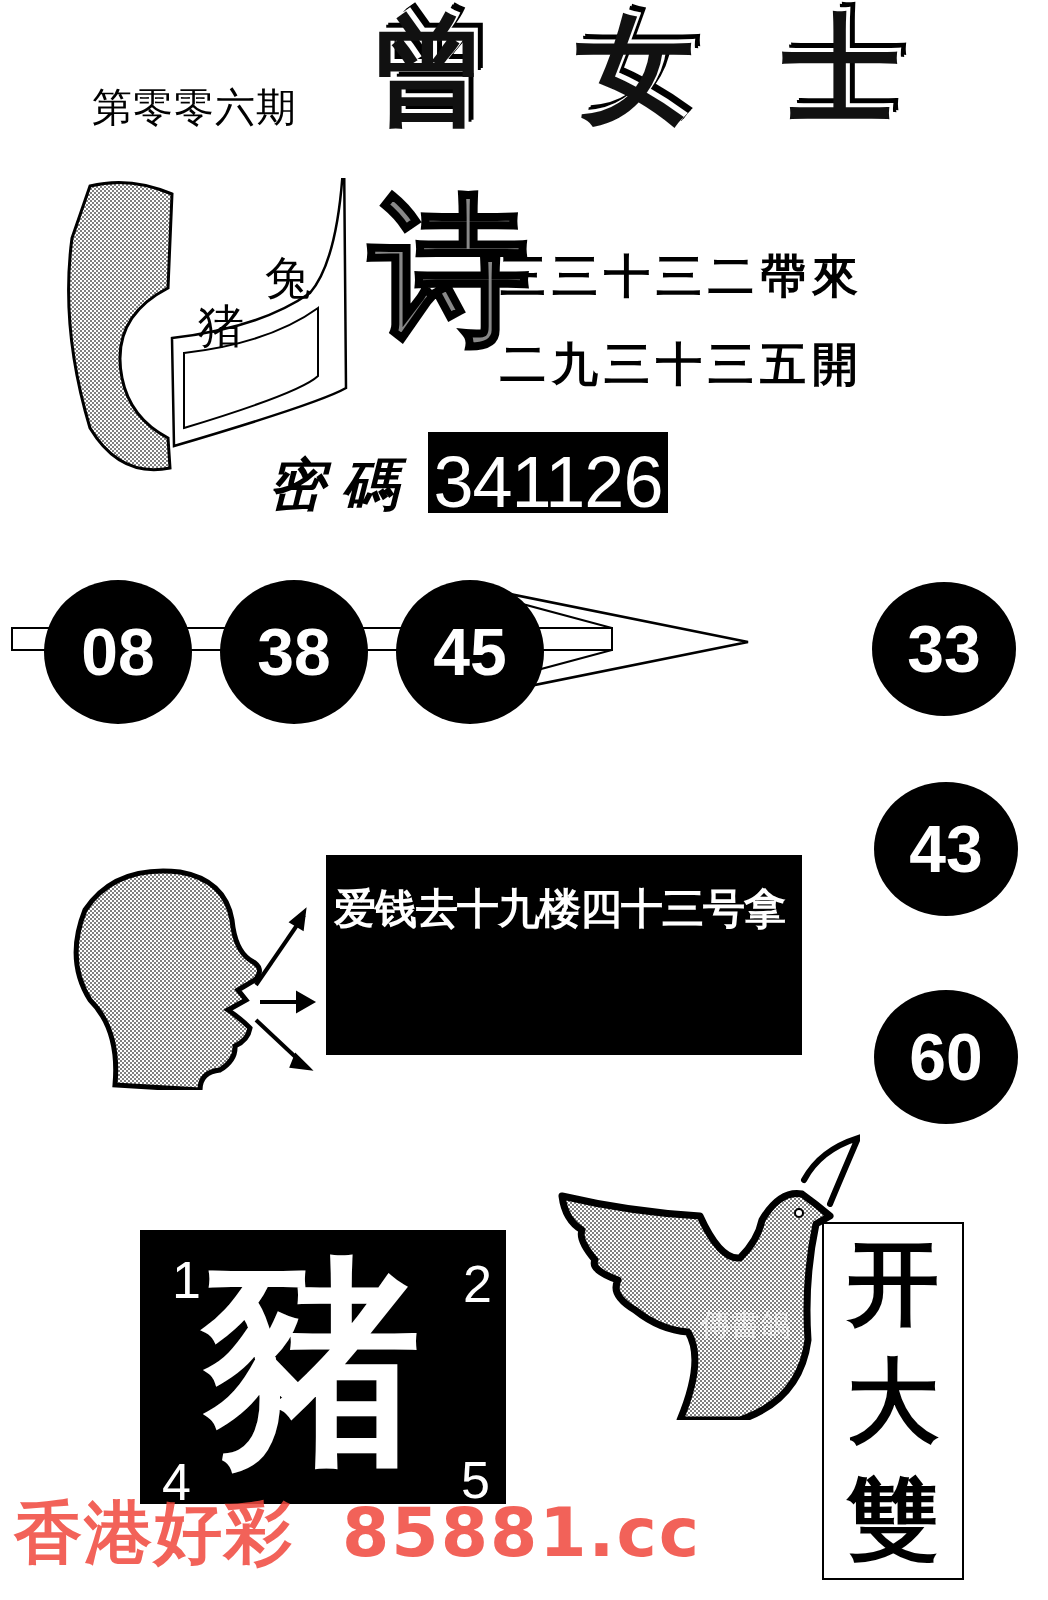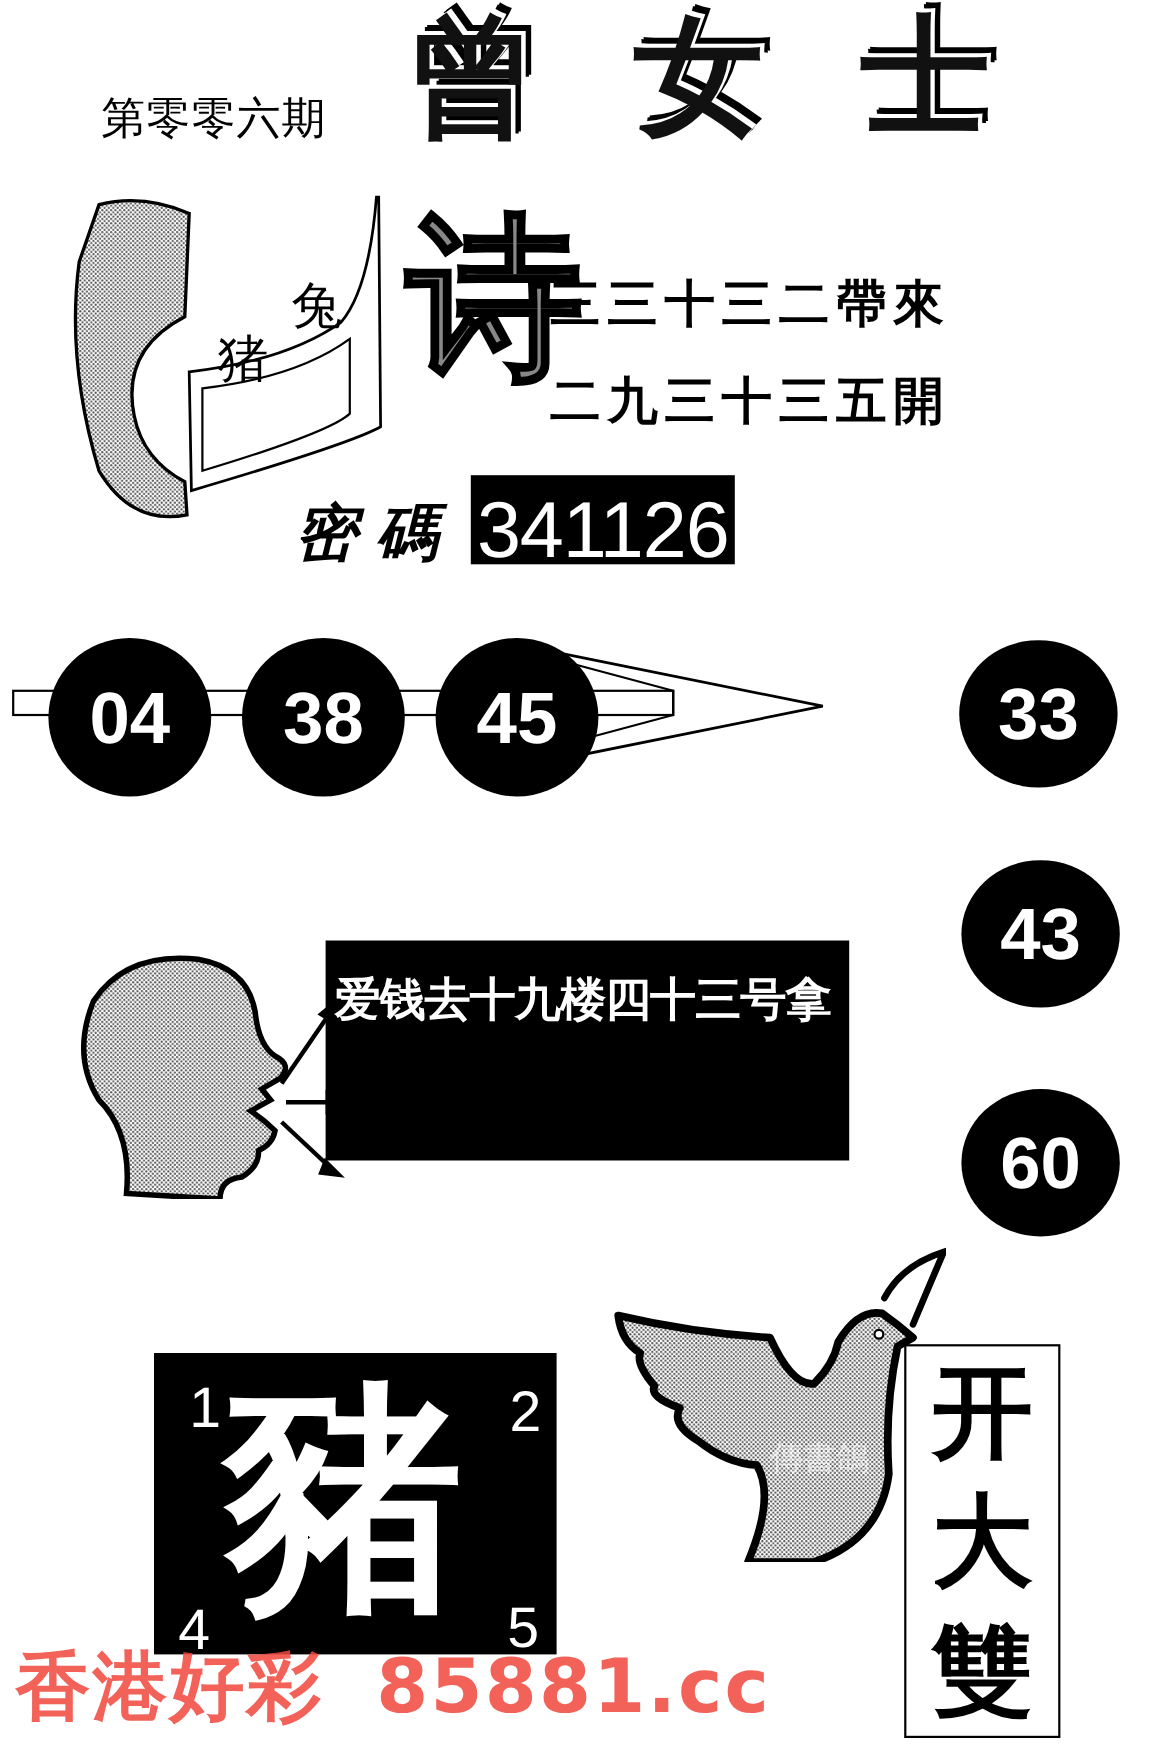--- a/index.html
+++ b/index.html
@@ -18,21 +18,21 @@
     color:#888; -webkit-text-stroke:3px #000; }
   .poem-line { left:500px; font-family:"DejaVu Serif", serif; font-weight:bold; font-size:46px; letter-spacing:6px;margin-top:36px; }
 
   .secret-label { left:268px; top:448px; font-family:"DejaVu Serif", serif; font-weight:bold; font-style:italic; font-size:56px; letter-spacing:18px; }
   .secret-box { left:428px; top:432px; width:240px; height:81px; background:#000; color:#fff;
     font-family:"Liberation Sans", sans-serif; font-size:72px; line-height:100px; text-align:center; letter-spacing:-1px; }
 
   .ball { border-radius:50%; background:#000; color:#fff; display:flex; align-items:center; justify-content:center;
     font-family:"Liberation Sans", sans-serif; font-weight:bold; font-size:66px; }
 
-  .msg-box { left:296px; top:855px; width:476px; height:200px; background:#000; color:#fff;
+  .msg-box { left:326px; top:855px; width:476px; height:200px; background:#000; color:#fff;
     font-family:"DejaVu Sans", sans-serif; font-weight:bold; font-size:42px; padding:14px 0 0 8px; line-height:80px; letter-spacing:-1px; white-space:nowrap; }
 
   .pig-box { left:140px; top:1230px; width:366px; height:274px; background:#000; color:#fff; }
   .pig-box .corner { position:absolute; font-family:"Liberation Sans", sans-serif; font-size:52px; }
   .pig-char { position:absolute; left:62px; top:22px; font-family:"DejaVu Serif", serif; font-weight:bold; font-size:220px; line-height:1; }
 
   .open-box { left:822px; top:1222px; width:142px; height:358px; border:2px solid #000;
     display:flex; flex-direction:column; align-items:center; justify-content:space-around;
     font-family:"DejaVu Serif", serif; font-weight:bold; font-size:92px; line-height:1; }
 
@@ -70,21 +70,21 @@
 <div class="abs poem-line" style="top:298px;">二九三十三五開</div>
 
 <div class="abs secret-label">密碼</div>
 <div class="abs secret-box">341126</div>
 
 <svg class="abs" style="left:0;top:580px;" width="760" height="150">
   <rect x="12" y="48" width="600" height="22" fill="#fff" stroke="#000" stroke-width="2"></rect>
   <polyline points="500,18 612,48 612,70 500,100" fill="none" stroke="#000" stroke-width="2"></polyline>
   <polygon points="500,12 748,62 500,112" fill="none" stroke="#000" stroke-width="2.5"></polygon>
 </svg>
-<div class="abs ball" style="left:44px;top:580px;width:148px;height:144px;">04</div>
+<div class="abs ball" style="left:44px;top:580px;width:148px;height:144px;">08</div>
 <div class="abs ball" style="left:220px;top:580px;width:148px;height:144px;">38</div>
 <div class="abs ball" style="left:396px;top:580px;width:148px;height:144px;">45</div>
 
 <div class="abs ball" style="left:872px;top:582px;width:144px;height:134px;">33</div>
 <div class="abs ball" style="left:874px;top:782px;width:144px;height:134px;">43</div>
 <div class="abs ball" style="left:874px;top:990px;width:144px;height:134px;">60</div>
 
 <svg class="abs" style="left:60px;top:860px;" width="260" height="230">
   <path d="M55,225 Q60,170 30,140 Q5,100 25,50 Q55,5 120,12 Q165,20 172,60 Q175,90 190,100 Q206,108 195,120 L178,130 L186,140 L168,150 Q180,158 190,168 Q188,180 175,186 Q176,200 160,210 Q140,212 140,230 Z" fill="url(#dots)" stroke="#000" stroke-width="5"></path>
   <g stroke="#000" stroke-width="4" fill="#000">

